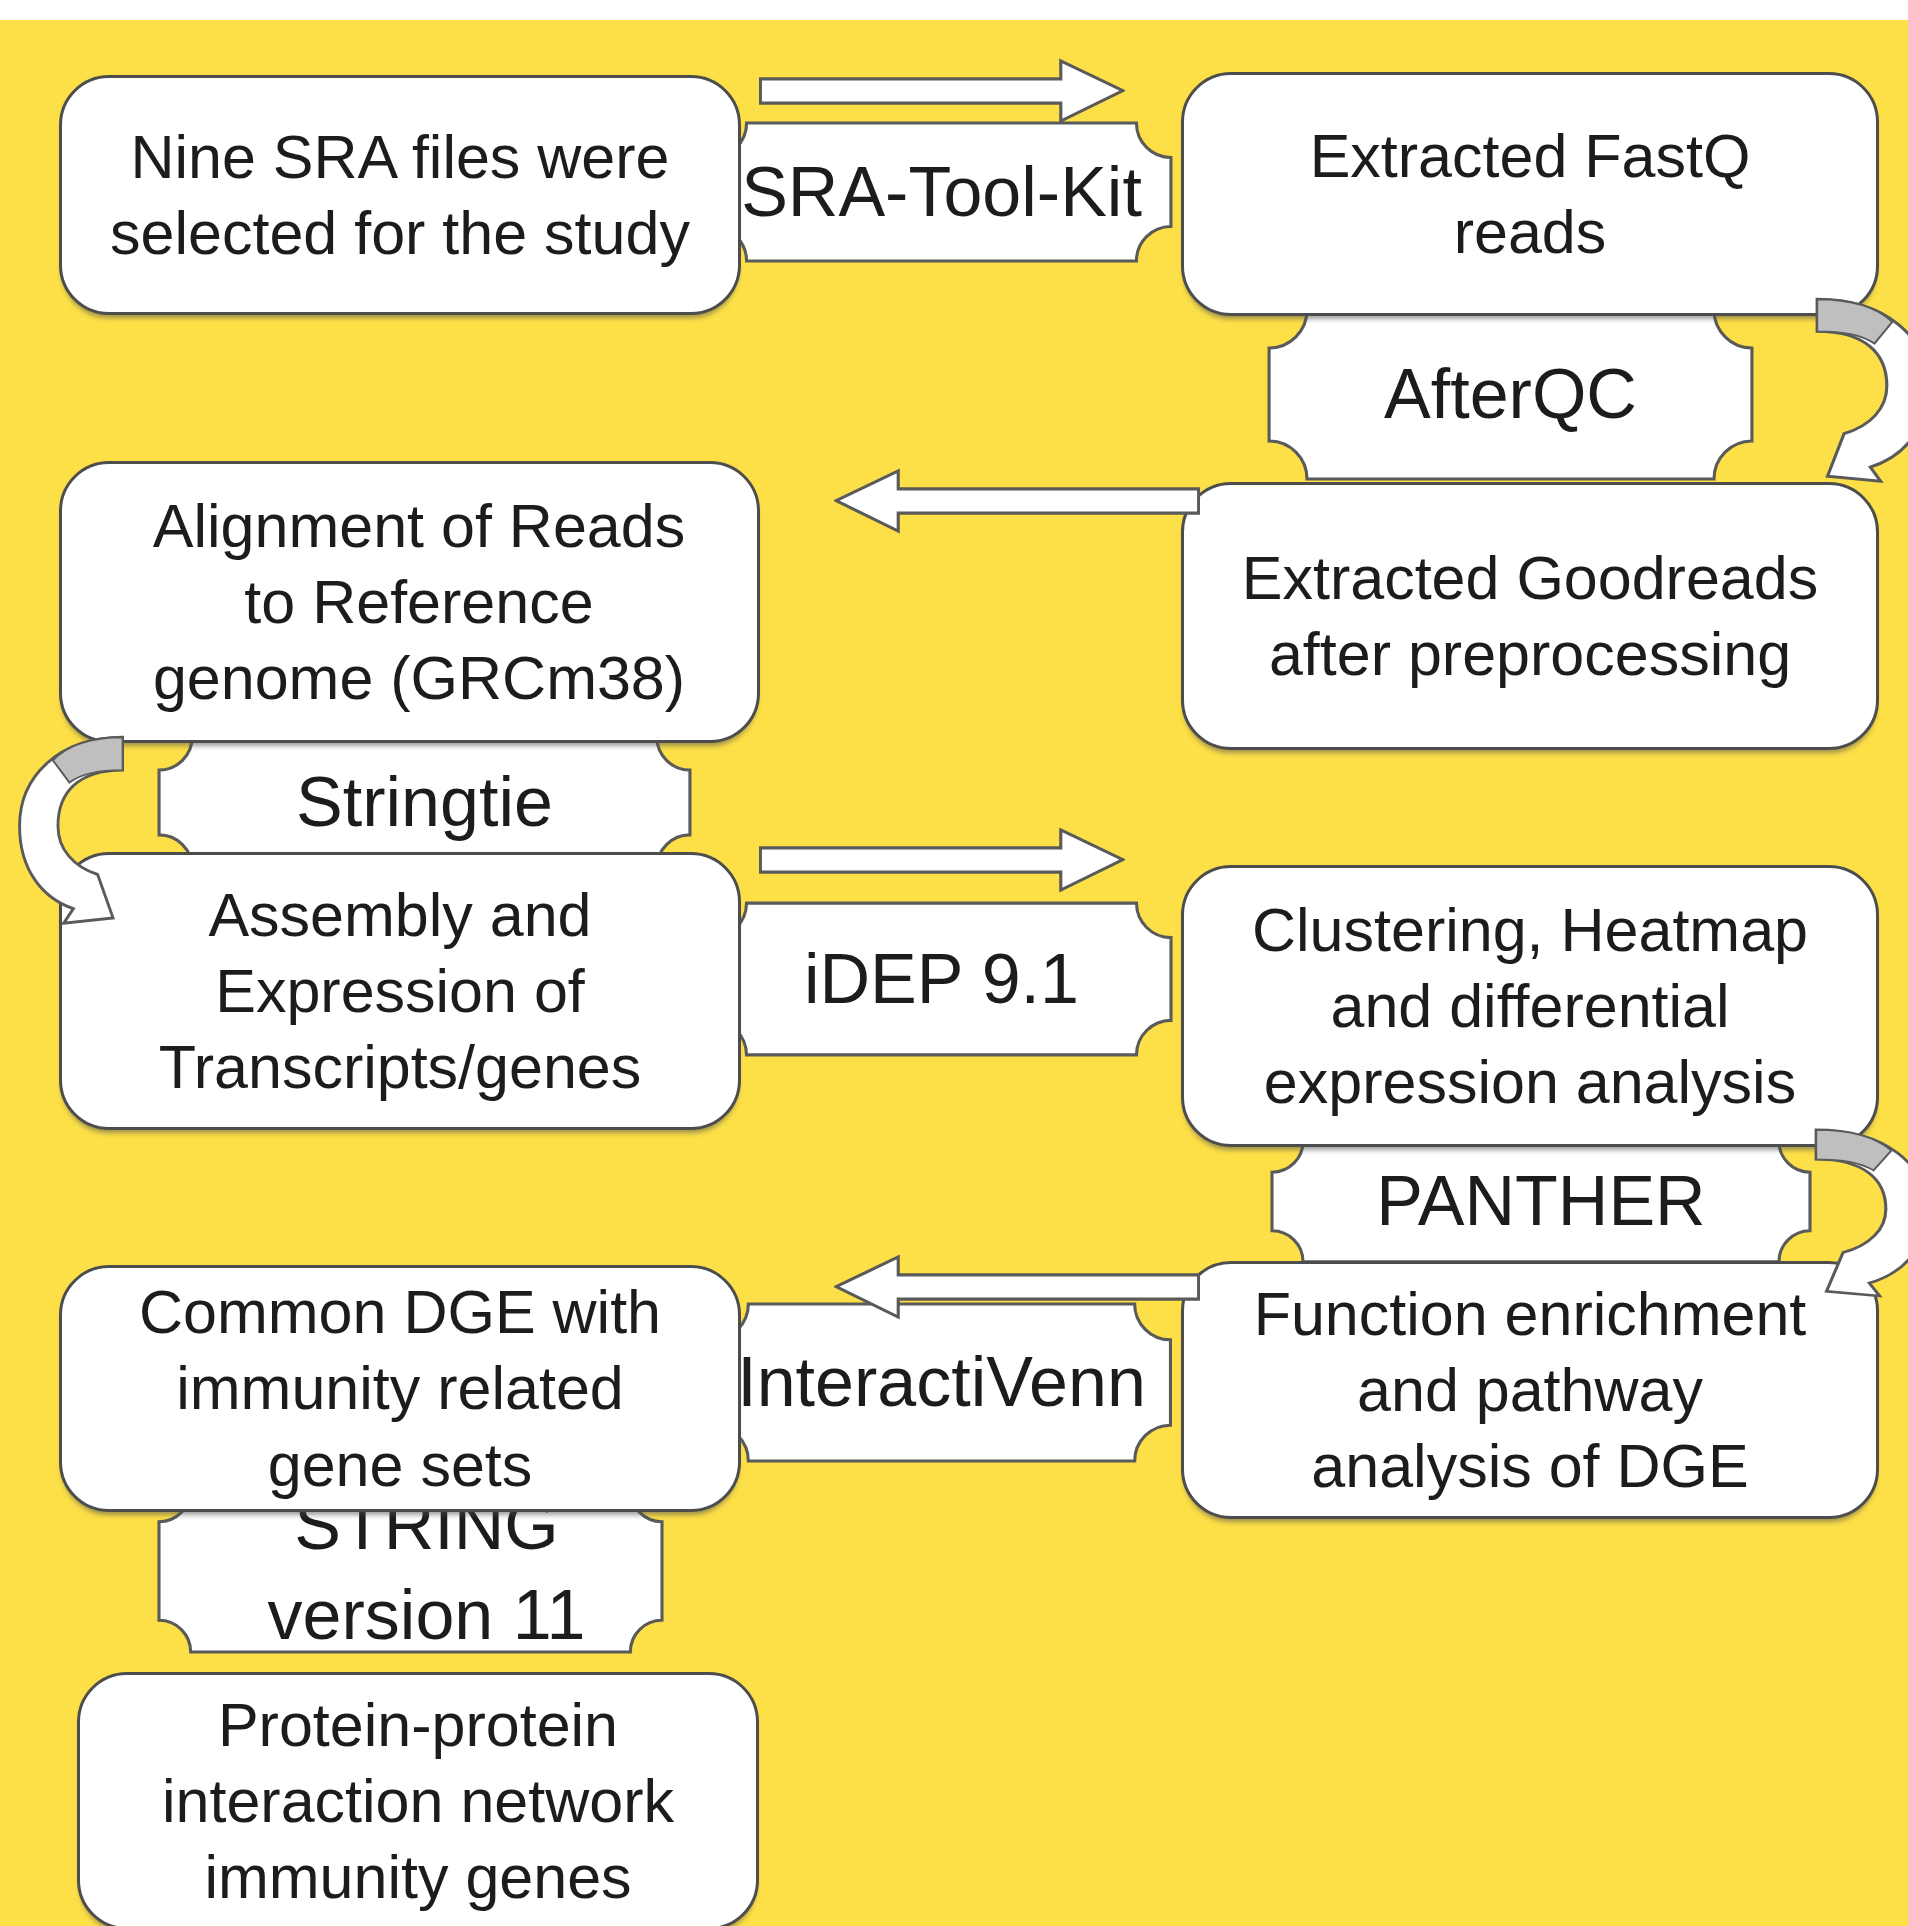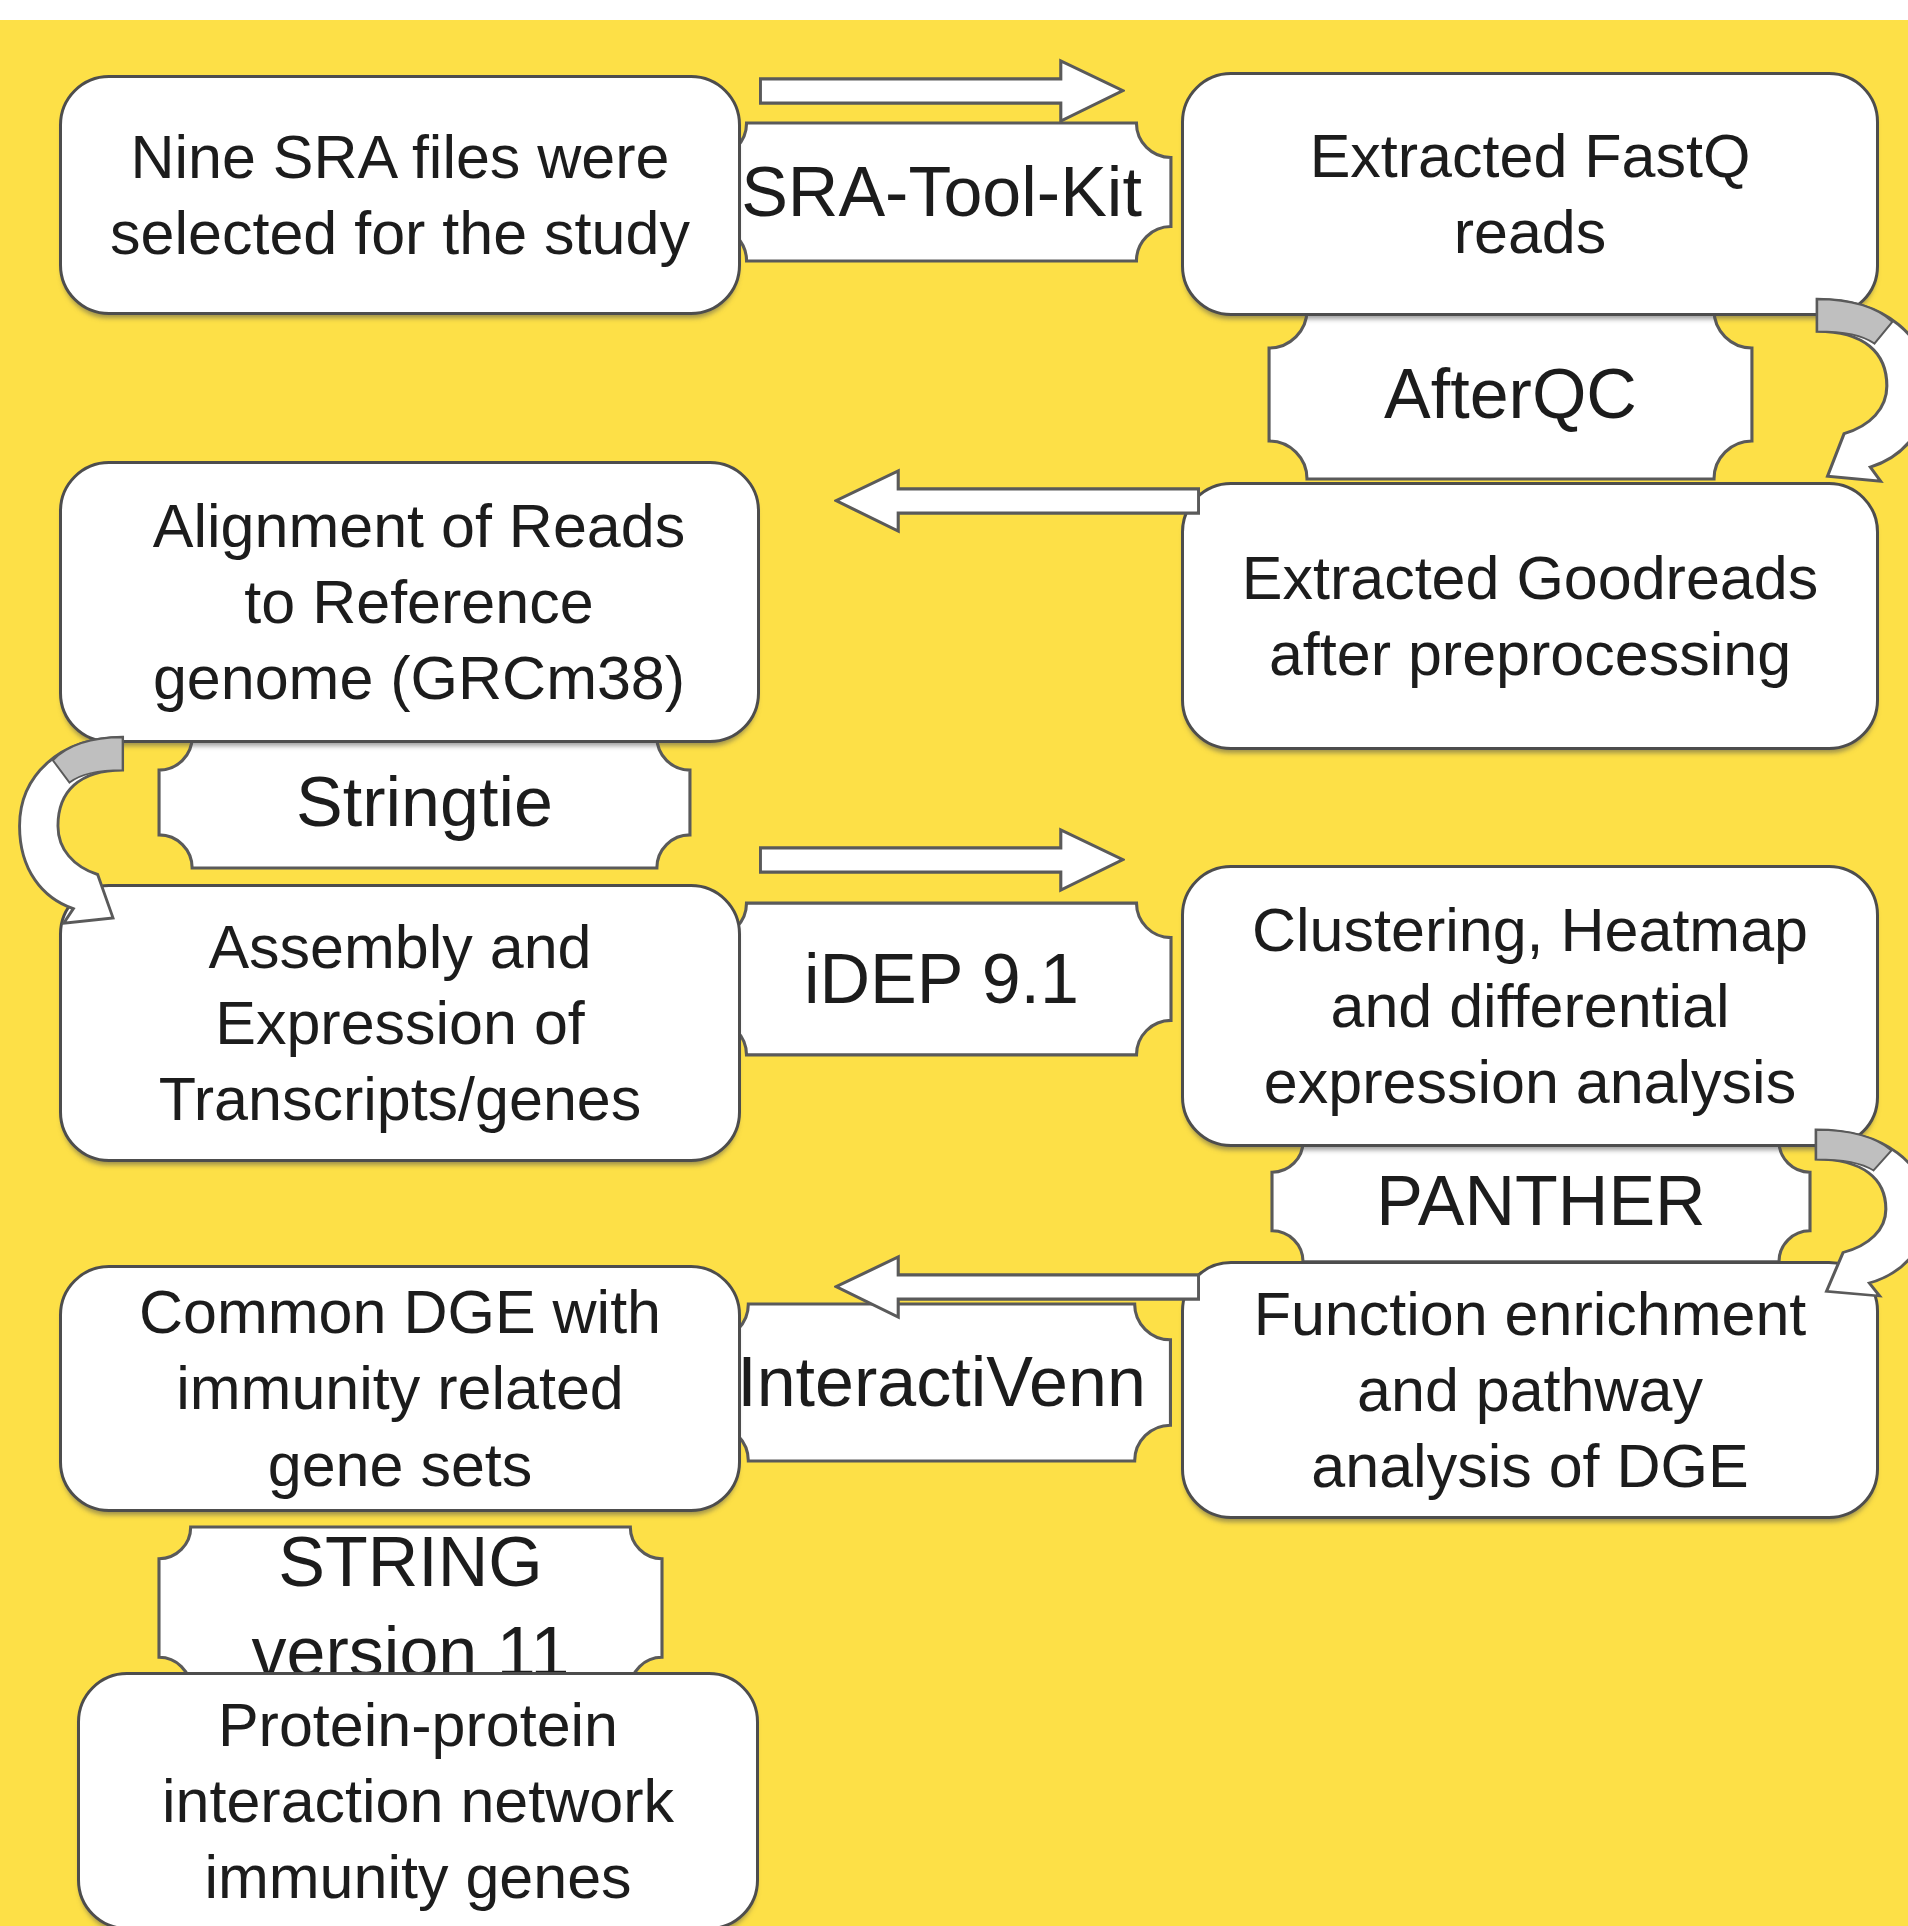--- a/index.html
+++ b/index.html
@@ -109,21 +109,21 @@
     </div>
   </div>
 
   <div class="node" style="left:1181px; top:462px; width:692px; height:262px;">
     <div class="node-text">
       <div>Extracted Goodreads</div>
       <div>after preprocessing</div>
     </div>
   </div>
 
-  <div class="node" style="left:59px; top:864px; width:676px; height:272px;">
+  <div class="node" style="left:59px; top:832px; width:676px; height:272px;">
     <div class="node-text">
       <div>Assembly and</div>
       <div>Expression of</div>
       <div>Transcripts/genes</div>
     </div>
   </div>
 
   <div class="node" style="left:1181px; top:845px; width:692px; height:276px;">
     <div class="node-text">
       <div>Clustering, Heatmap</div>
@@ -192,21 +192,21 @@
     <div class="bracket-label">PANTHER</div>
   </div>
 
   <div class="bracket" style="left:712px; top:1284px; width:459px; height:157px;">
     <svg width="459" height="157" viewBox="0 0 665 228">
       <path d="M52,0 A52 52 0 0 1 0,52 L0,176 A52 52 0 0 1 52,228 L613,228 A52 52 0 0 1 665,176 L665,52 A52 52 0 0 1 613,0 Z"></path>
     </svg>
     <div class="bracket-label">InteractiVenn</div>
   </div>
 
-  <div class="bracket" style="left:159px; top:1507px; width:503px; height:162px;">
+  <div class="bracket" style="left:159px; top:1470px; width:503px; height:162px;padding-left:32px;">
     <svg width="503" height="162" viewBox="0 0 730 235">
       <path d="M46,0 A46 46 0 0 1 0,46 L0,189 A46 46 0 0 1 46,235 L684,235 A46 46 0 0 1 730,189 L730,46 A46 46 0 0 1 684,0 Z"></path>
     </svg>
     <div class="bracket-label" style="line-height:1.28;">
       <div>STRING</div>
       <div>version 11</div>
     </div>
   </div>
 
   <svg class="arrow" style="left:759px; top:38px;" width="366" height="66" viewBox="0 0 530 95">

